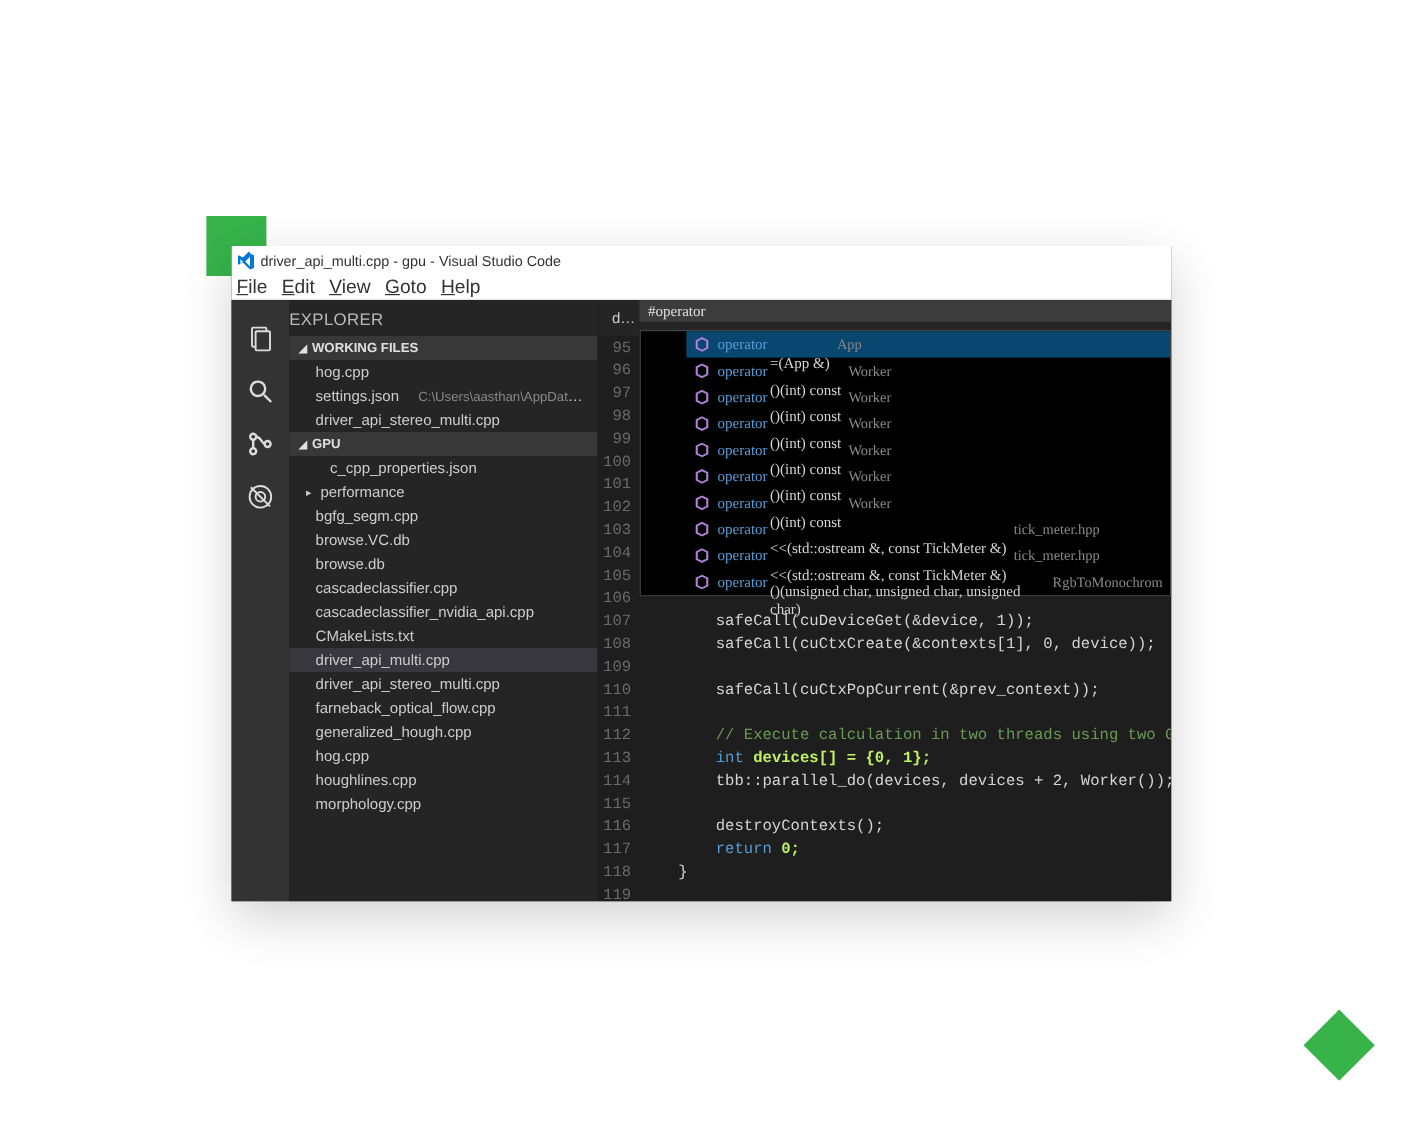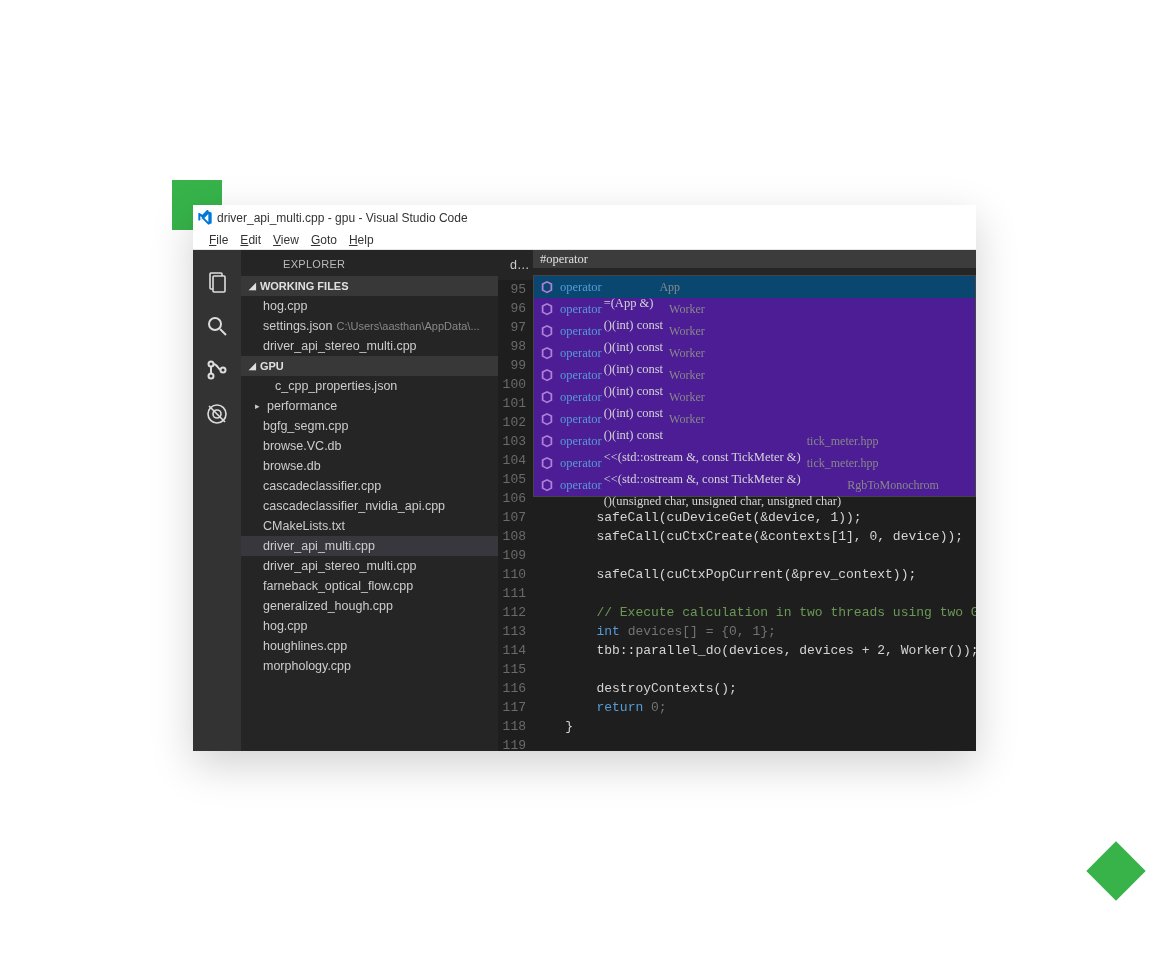--- a/index.html
+++ b/index.html
@@ -11,62 +11,62 @@
 
   
   .vsc-window { position: absolute; left: 193px; top: 205px; width: 783px; height: 546px; background: #252526; box-shadow: 0 14px 40px rgba(0,0,0,.18); }
   
   
   .titlebar { height: 25px; background: #ffffff; display: flex; align-items: center; font-size: 12px; color: #333; padding-left: 4px; }
   .titlebar .logo { width: 16px; height: 16px; margin-right: 4px; display: inline-flex; align-items: center; justify-content: center; }
   .titlebar .logo svg { display:block; }
   
   
-  .menubar { height: 20px; background: #ffffff; display: flex; align-items: center; padding-left: 16px; font-size: 12px; color: #333; border-bottom: 1px solid #e5e5e5; }
+  .menubar { height: 20px; background: #ffffff; display: flex; align-items: center; padding-left: 4px; font-size: 16px; color: #333; border-bottom: 1px solid #e5e5e5; }
   .menubar .mitem { margin-right: 12px; cursor: default; }
   .menubar .mitem .ul { text-decoration: underline; }
 
   
   .body { display: flex; height: calc(100% - 45px); }
   
   
   .activitybar { width: 48px; background: #333333; display: flex; flex-direction: column; align-items: center; padding-top: 10px; }
   .activitybar .aicon { width: 28px; height: 28px; margin: 8px 0; color: #d4d4d4; display:flex; align-items:center; justify-content:center; }
   .activitybar svg { width: 24px; height: 24px; }
 
   
   .sidebar { width: 257px; background: #252526; color: #cccccc; font-size: 12.5px; overflow: hidden; }
-  .sidebar .section-title { padding: 8px 12px 6px 12px; font-size: 11px; letter-spacing: .3px; color: #bbbbbb; margin-left: 30px; }
+  .sidebar .section-title { padding: 8px 12px 6px 0; font-size: 14px; letter-spacing: .3px; color: #bbbbbb; }
   .sidebar .section-header { background: #383838; padding: 4px 8px; font-size: 11px; font-weight: bold; display: flex; align-items: center; color: #e0e0e0; }
   .sidebar .section-header .tw { margin-right: 4px; font-size: 9px; }
   .sidebar .item { padding: 3px 10px 3px 22px; white-space: nowrap; overflow: hidden; text-overflow: ellipsis; cursor: default; }
   .sidebar .item.indent { padding-left: 34px; }
-  .sidebar .item .dim { color: #888; font-size: 11px; margin-left: 4px; }
+  .sidebar .item .dim { color: #888; font-size: 11px; margin-left: 16px; }
   .sidebar .item.selected { background: #37373d; }
   .sidebar .item.hasTw { display:flex; align-items:center; padding-left:14px; }
   .sidebar .item.hasTw .tw { width:10px; font-size:9px; margin-right:2px; }
 
   
   .editor { flex: 1; background: #1e1e1e; color: #d4d4d4; font-family: Consolas, "Courier New", monospace; font-size: 13px; position: relative; overflow: hidden; }
   .tabbar { height: 30px; background: #252526; display: flex; align-items: center; }
   .tabbar .tab { padding: 0 12px; color: #cccccc; font-size: 12.5px; font-family: "Segoe UI", Arial, sans-serif; overflow:hidden; text-overflow:ellipsis; max-width: 30px;}
   
   .code { display: flex; height: calc(100%); }
   .gutter { width: 36px; text-align: right; padding-right: 8px; color: #6a6a6a; user-select: none; }
   .gutter div, .codetext div { height: 19px; line-height: 19px; white-space: pre; }
   .codetext { flex: 1; overflow: hidden; }
   .codetext .cmnt { color: #6a9955; }
   .codetext .kw { color: #569cd6; }
-  .codetext .pln { color: #737373; }
+  .codetext .pln { color: #bef264; font-weight: bold; }
 
   
   .search-strip { position: absolute; top: 0; left: 0; right: 0; height: 18px; background: #3c3c3c; border: 1px solid #3c3c3c; color: #e0e0e0; font-size: 12.5px; font-family: "Segoe UI"; display:flex; align-items:center; padding-left: 6px; z-index: 5; }
   
   
-  .suggest { position: absolute; top: 25px; left: 0; right: 0; background: #4c1d95; border: 1px solid #454545; z-index: 6; }
+  .suggest { position: absolute; top: 25px; left: 0; right: 0; background: #000000; border: 1px solid #454545; z-index: 6; padding-left: 38px; }
   .suggest .srow { display: flex; align-items: center; height: 22px; padding: 0 6px; font-size: 12.5px; font-family: "Segoe UI"; }
   .suggest .srow.selected { background: #094771; }
   .suggest .srow .cube { width:14px; height:14px; margin-right:6px; display:flex; align-items:center; justify-content:center; color:#b180d7; }
   .suggest .srow .cube svg { width:14px; height:14px;}
   .suggest .srow .name { color:#9cdcfe; margin-right:2px; }
   .suggest .srow .name b { color:#569cd6; font-weight: normal;}
   .suggest .srow .sig { color:#d4d4d4;margin-top:32px; }
   .suggest .srow .hint { color:#888; margin-left:6px; font-size:12px;}
 </style>
 </head>

